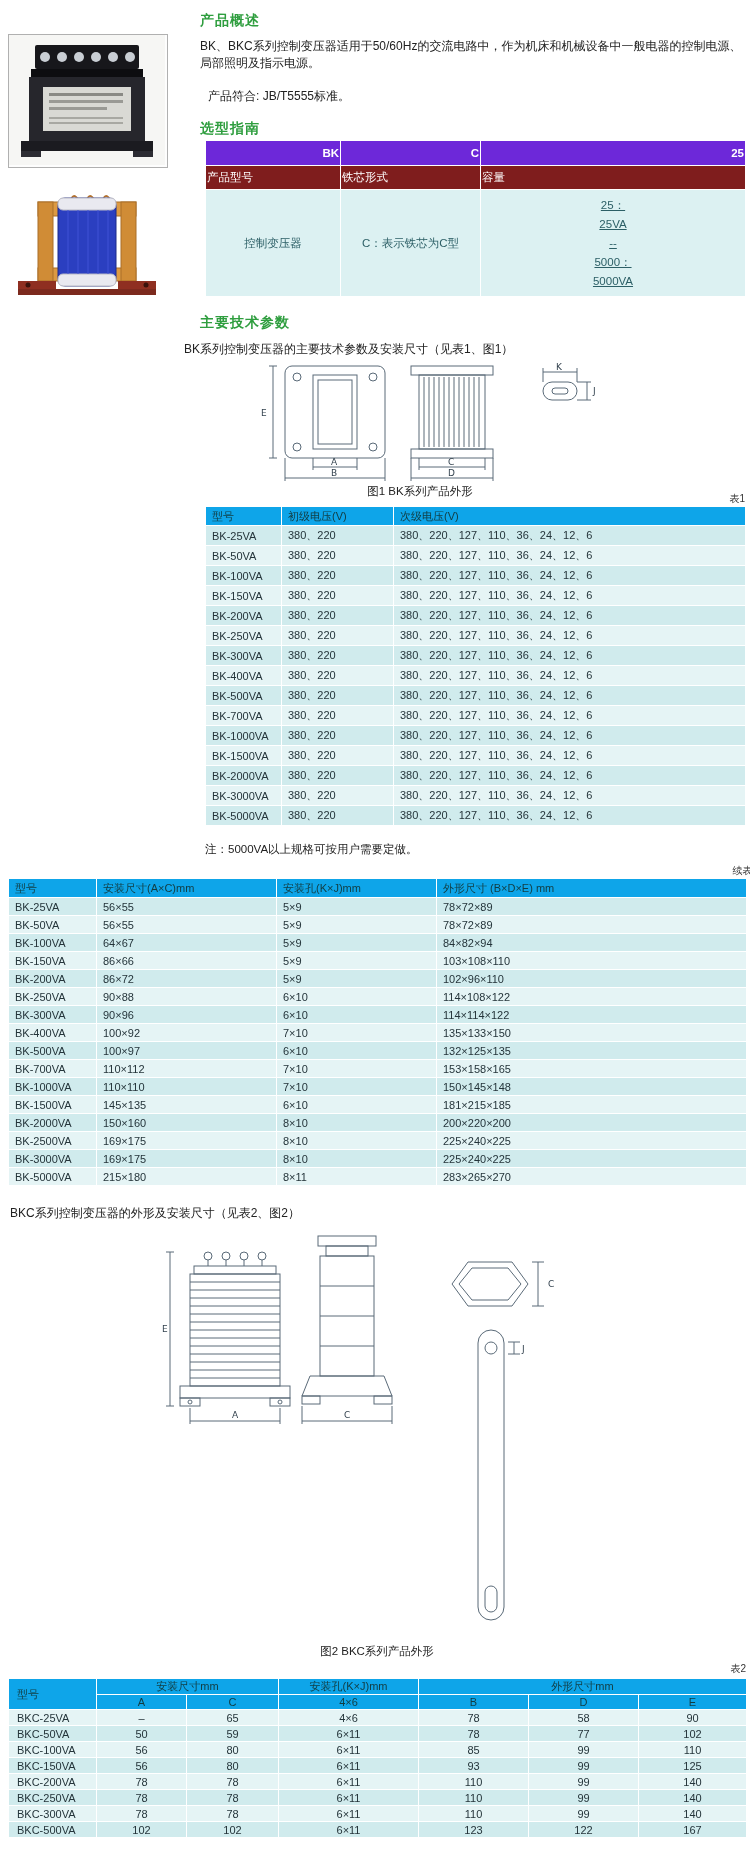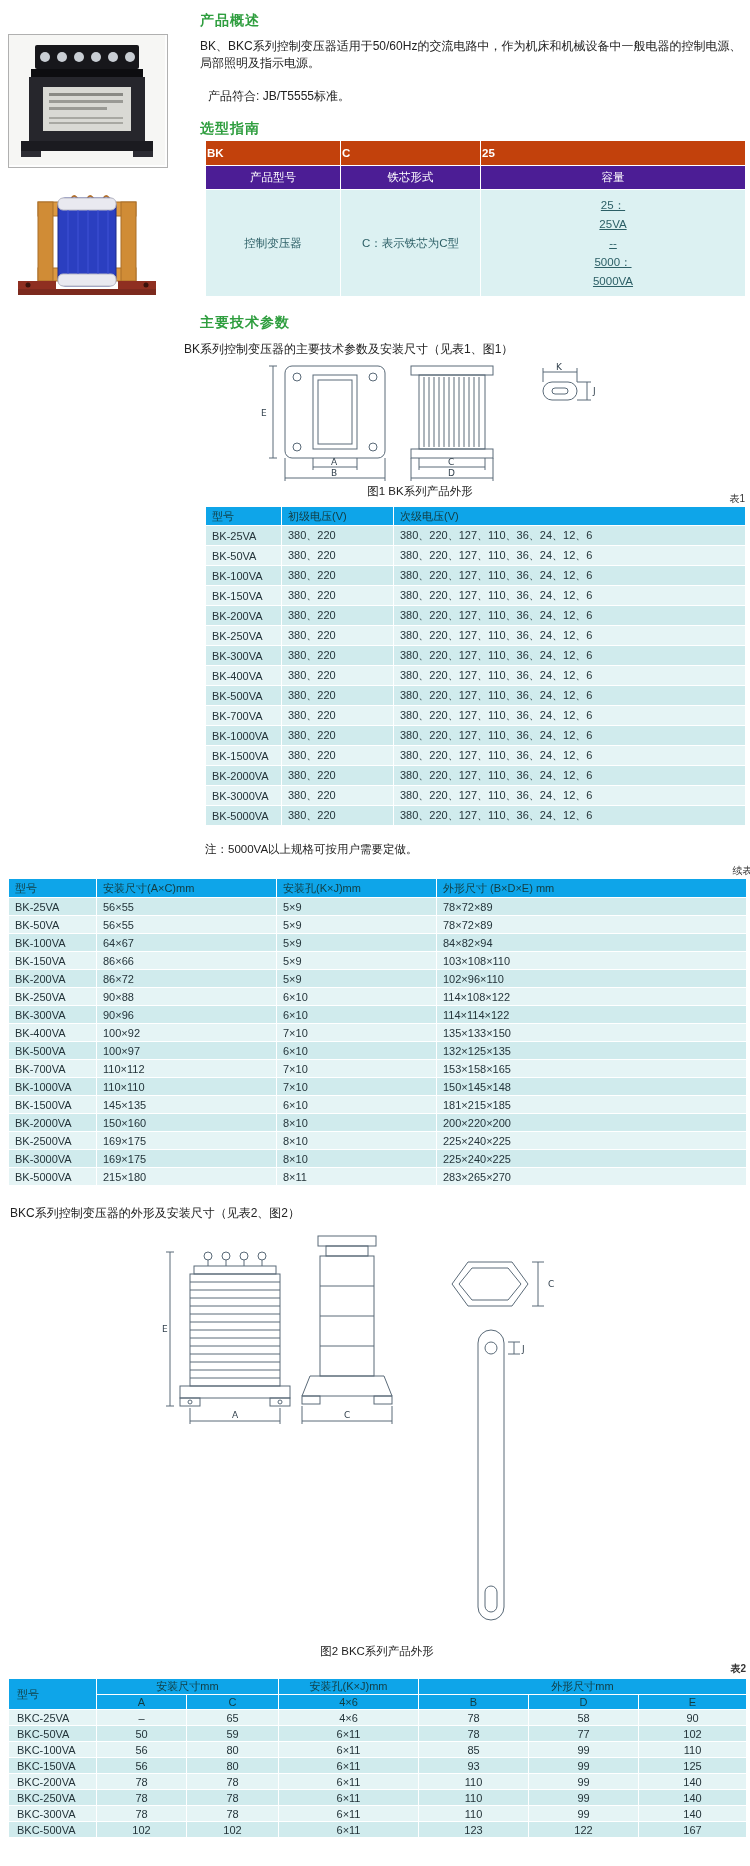--- a/index.html
+++ b/index.html
@@ -24,22 +24,22 @@
   .t2 th,.t2 td{text-align:center;padding:0 4px;}
   .t2 thead th{height:14px;}
   .t2 tbody td{height:15px;}
   .t2 thead tr:first-child th:first-child{text-align:left;padding-left:8px;}
   .t2 tbody td:first-child{text-align:left;padding-left:8px;}
   .t2 tbody tr:nth-child(odd) td{background:#e5f4f5;}
   .t2 tbody tr:nth-child(even) td{background:#d0ebed;}
 
   table.sel{border-collapse:collapse;table-layout:fixed;width:100%;}
   .sel td{border:1px solid #fff;font-size:11.5px;}
-  .sel .r1 td{background:#c2410c;color:#fff;text-align:left;height:22px;font-weight:bold;}
-  .sel .r2 td{background:#4c1d95;color:#fff;text-align:center;height:21px;}
+  .sel .r1 td{background:#6d28d9;color:#fff;text-align:right;height:22px;font-weight:bold;}
+  .sel .r2 td{background:#7f1d1d;color:#fff;text-align:left;height:21px;}
   .sel .r3 td{background:#dcf1f2;color:#2c5f66;height:104px;vertical-align:middle;text-align:center;}
   .sel .r3 td.cap{text-align:center;line-height:19px;text-decoration:underline;}
 
   svg text{font-family:"DejaVu Sans",sans-serif;font-size:9px;fill:#33424e;}
 </style>
 </head>
 <body>
 
 <div class="page">
 
@@ -465,21 +465,21 @@
     <g>
       <text x="2" y="106">E</text>
       <text x="72" y="192">A</text>
       <text x="184" y="192">C</text>
       <text x="388" y="61">C</text>
       <text x="362" y="126">J</text>
     </g>
   </svg>
   <div class="abs caption" style="left:8px;top:1644px;width:738px;">图2 BKC系列产品外形</div>
 
-  <div class="abs small-tag" style="left:8px;top:1662px;width:738px;font-weight:bold;">表2</div>
+  <div class="abs small-tag" style="left:8px;top:1662px;width:738px;">表2</div>
   <table class="tbl t2 abs" style="left:8px;top:1678px;width:738px;">
     <colgroup>
         <col style="width:88px">
         <col style="width:90px">
         <col style="width:92px">
         <col style="width:140px">
         <col style="width:110px">
         <col style="width:110px">
         <col style="width:108px">
       </colgroup>

